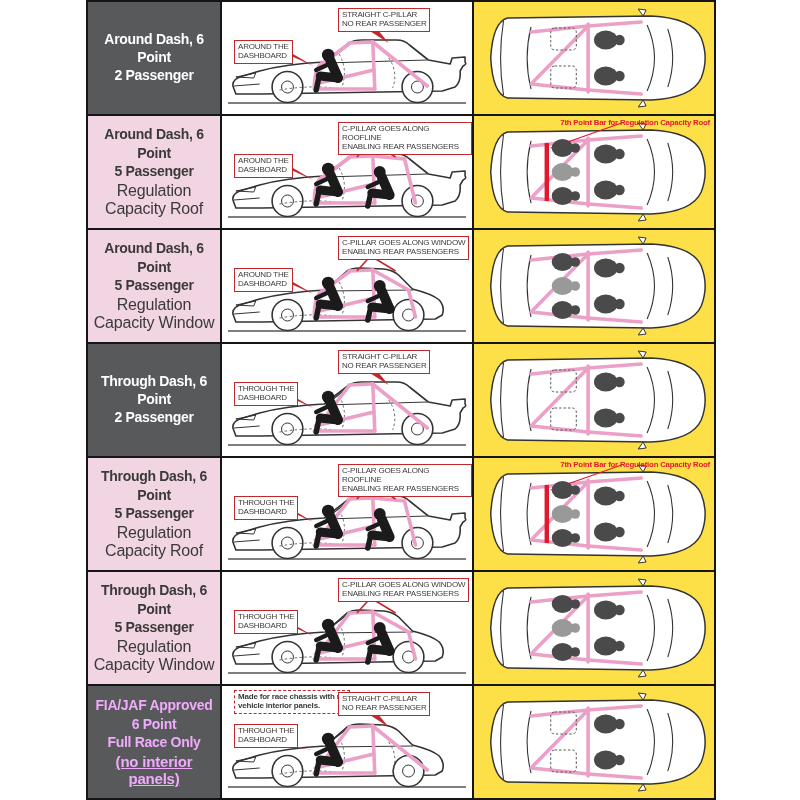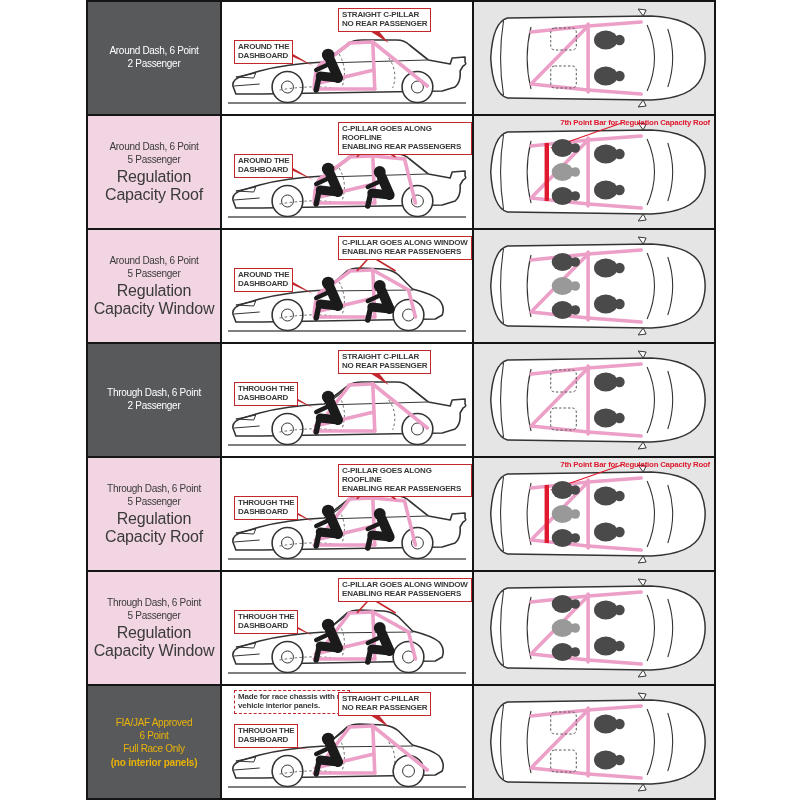--- a/index.html
+++ b/index.html
@@ -5,29 +5,29 @@
   html,body{margin:0;padding:0;}
   body{width:800px;height:800px;background:#ffffff;font-family:"Liberation Sans",sans-serif;overflow:hidden;}
   .page{position:relative;width:800px;height:800px;background:#fff;}
   .table{position:absolute;left:86px;top:0;width:630px;height:800px;box-sizing:border-box;
          border:2px solid #151515;display:flex;flex-direction:column;background:#fff;}
   .row{flex:1;display:flex;border-bottom:2.5px solid #151515;min-height:0;}
   .row:last-child{border-bottom:none;}
   .label-cell{width:134px;box-sizing:border-box;border-right:2px solid #151515;
               display:flex;flex-direction:column;justify-content:center;align-items:center;
               text-align:center;padding:4px 3px;gap:2px;}
-  .label-title{white-space:pre-line;font-weight:400;font-size:10px;line-height:1.3;letter-spacing:-0.3px;}
+  .label-title{white-space:pre-line;font-weight:700;font-size:14px;line-height:1.3;letter-spacing:-0.3px;}
   .label-sub{white-space:pre-line;font-size:16px;line-height:1.15;letter-spacing:-0.2px;}
-  .row.gray .label-sub{font-weight:700;font-size:10px;}
+  .row.gray .label-sub{font-weight:700;font-size:15px;text-decoration:underline;}
   .side-cell{width:252px;position:relative;box-sizing:border-box;border-right:2px solid #151515;background:#fff;}
-  .top-cell{flex:1;position:relative;background:#e5e5e5;}
+  .top-cell{flex:1;position:relative;background:#fde047;}
   .svg-host{position:absolute;inset:0;}
   .svg-host svg{width:100%;height:100%;display:block;}
   .ann{position:absolute;background:#fff;border:1.6px solid #c1272d;color:#3a3a3a;
-       font-size:8px;font-weight:700;line-height:1.12;padding:2px 3px;white-space:pre-line;
+       font-size:8px;font-weight:400;line-height:1.12;padding:2px 3px;white-space:pre-line;
        letter-spacing:-0.2px;z-index:2;}
   .dash-note{left:12px;top:38px;}
   .row.has-race .dash-note{top:38px;}
   .pillar-note{left:116px;top:6px;}
   .race-note{left:12px;top:4px;border-style:dashed;border-width:1.4px;font-weight:600;}
   .red-note{position:absolute;right:4px;top:2px;color:#e0192e;font-size:7.8px;font-weight:700;
             letter-spacing:-0.2px;z-index:2;}
   .ann:empty,.red-note:empty{display:none;}
 </style>
 </head>
@@ -612,21 +612,21 @@
       <ellipse cx="90" cy="80" rx="11" ry="9" fill="#4a4a4a"></ellipse>
                 <circle cx="103" cy="80" r="4.8" fill="#4a4a4a"></circle>
               </g>
   </svg>
           </div>
 
       </div>
     </div>
 
     <div class="row gray has-race">
-      <div class="label-cell" style="background: rgb(88, 89, 91); color: #eab308;">
+      <div class="label-cell" style="background: rgb(88, 89, 91); color: #f0abfc;">
         <div class="label-title">FIA/JAF Approved
 6 Point
 Full Race Only</div>
         <div class="label-sub">(no interior panels)</div>
       </div>
       <div class="side-cell">
         <div class="svg-host side-host">
             <svg viewBox="0 0 252 112" preserveAspectRatio="none">
     <line x1="6" y1="101" x2="246" y2="101" stroke="#555" stroke-width="1.5"></line>
     <g>

